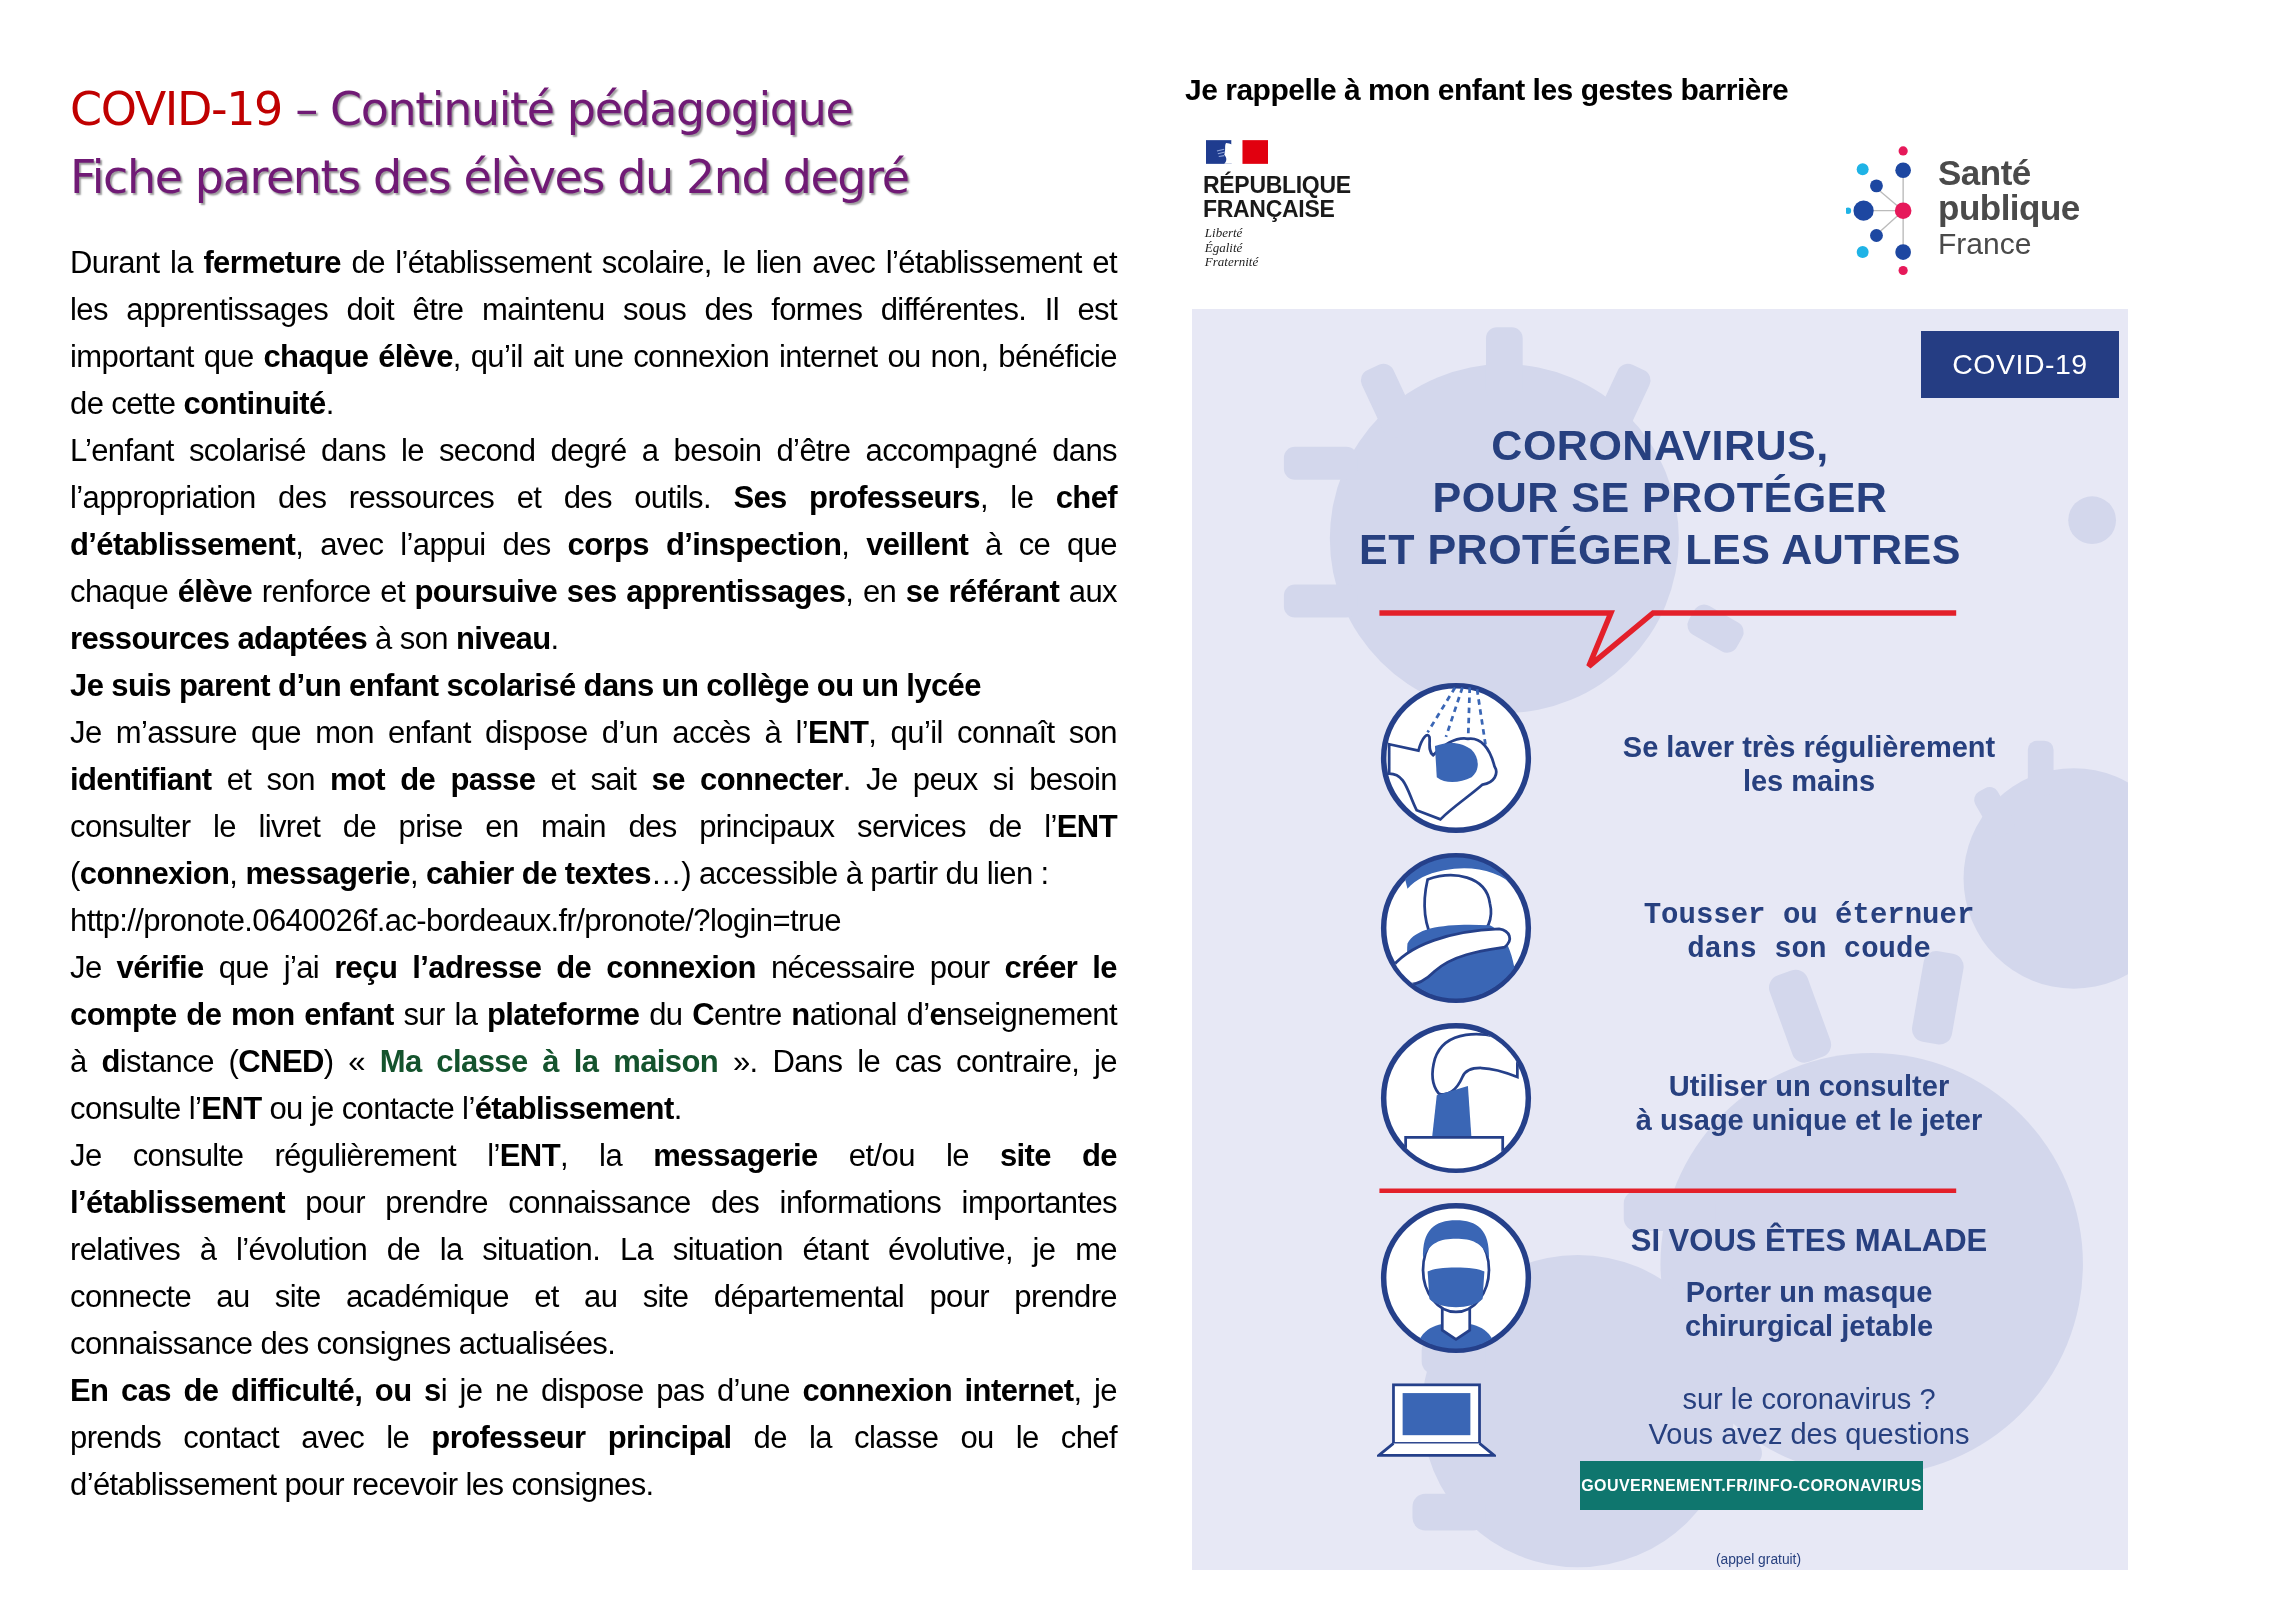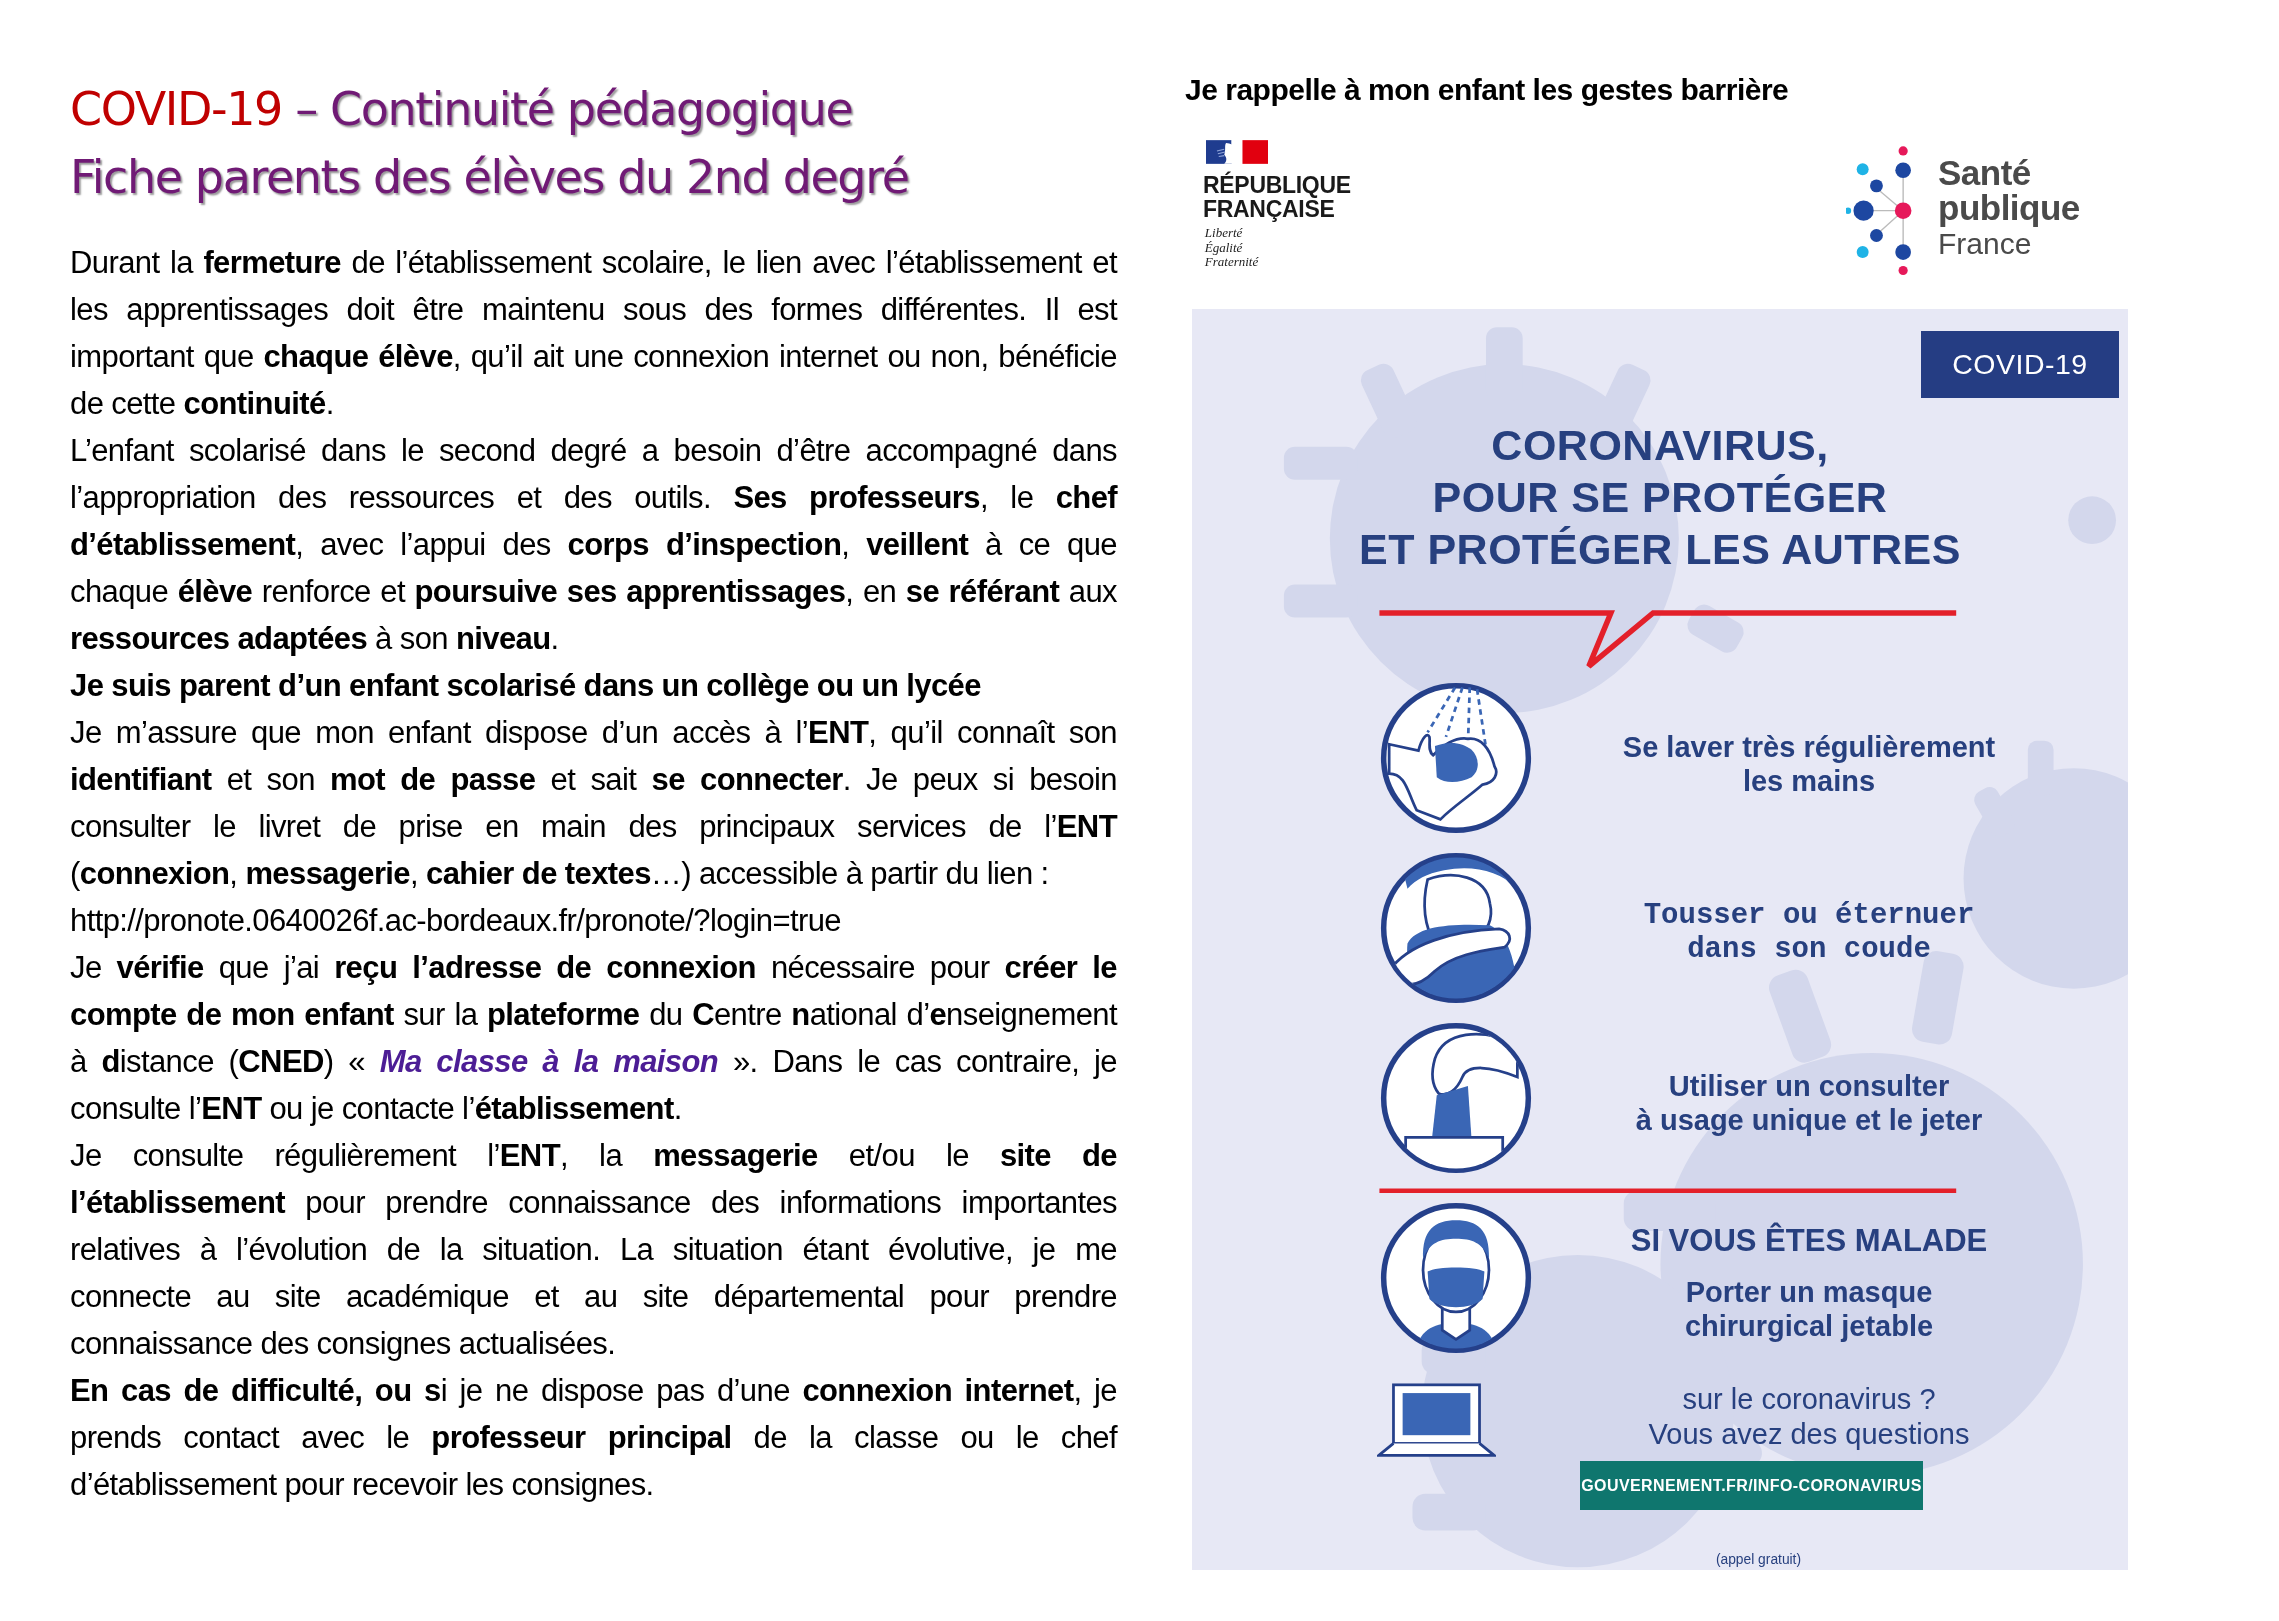--- a/index.html
+++ b/index.html
@@ -6,21 +6,21 @@
   body { width:2279px; height:1622px; position:relative; overflow:hidden; font-family:"Liberation Sans", sans-serif; color:#000; }
   .abs { position:absolute; }
 
   
   #title { left:70px; top:75px; width:1056px; font-family:"DejaVu Sans", sans-serif; font-size:46px; line-height:68px; letter-spacing:-1.4px; }
   #title .red { color:#c00000; }
   #title .outline { color:#701a75; text-shadow: 1.8px 1.8px 1.8px #9a9a9a; }
   #body-text { left:70px; top:239px; width:1047px; font-size:31px; line-height:47px; text-align:justify; letter-spacing:-0.6px; font-family:"Liberation Sans", sans-serif; }
   #body-text p { margin:0; }
   #body-text b { font-weight:bold; }
-  #body-text .link { color:#4c1d95; font-style:italic; font-weight:bold; }
+  #body-text .link { color:#14532d; font-weight:bold; }
   #body-text .sub { font-weight:bold; }
 
   
   #right-heading { left:1185px; top:73px; font-size:30px; font-weight:bold; letter-spacing:-0.5px; }
 
   #rf-logo { left:1203px; top:138px; width:165px; height:138px; }
   #rf-flag { position:absolute; left:2.8px; top:1.8px; width:62px; height:24px; }
   #rf-name { position:absolute; left:0; top:35px; font-size:23px; font-weight:bold; line-height:24px; color:#1a1a1a; letter-spacing:-0.3px; }
   #rf-motto { position:absolute; left:1.8px; top:88px; font-family:"Liberation Serif", serif; font-style:italic; font-size:13px; line-height:14.7px; color:#222; }
 

